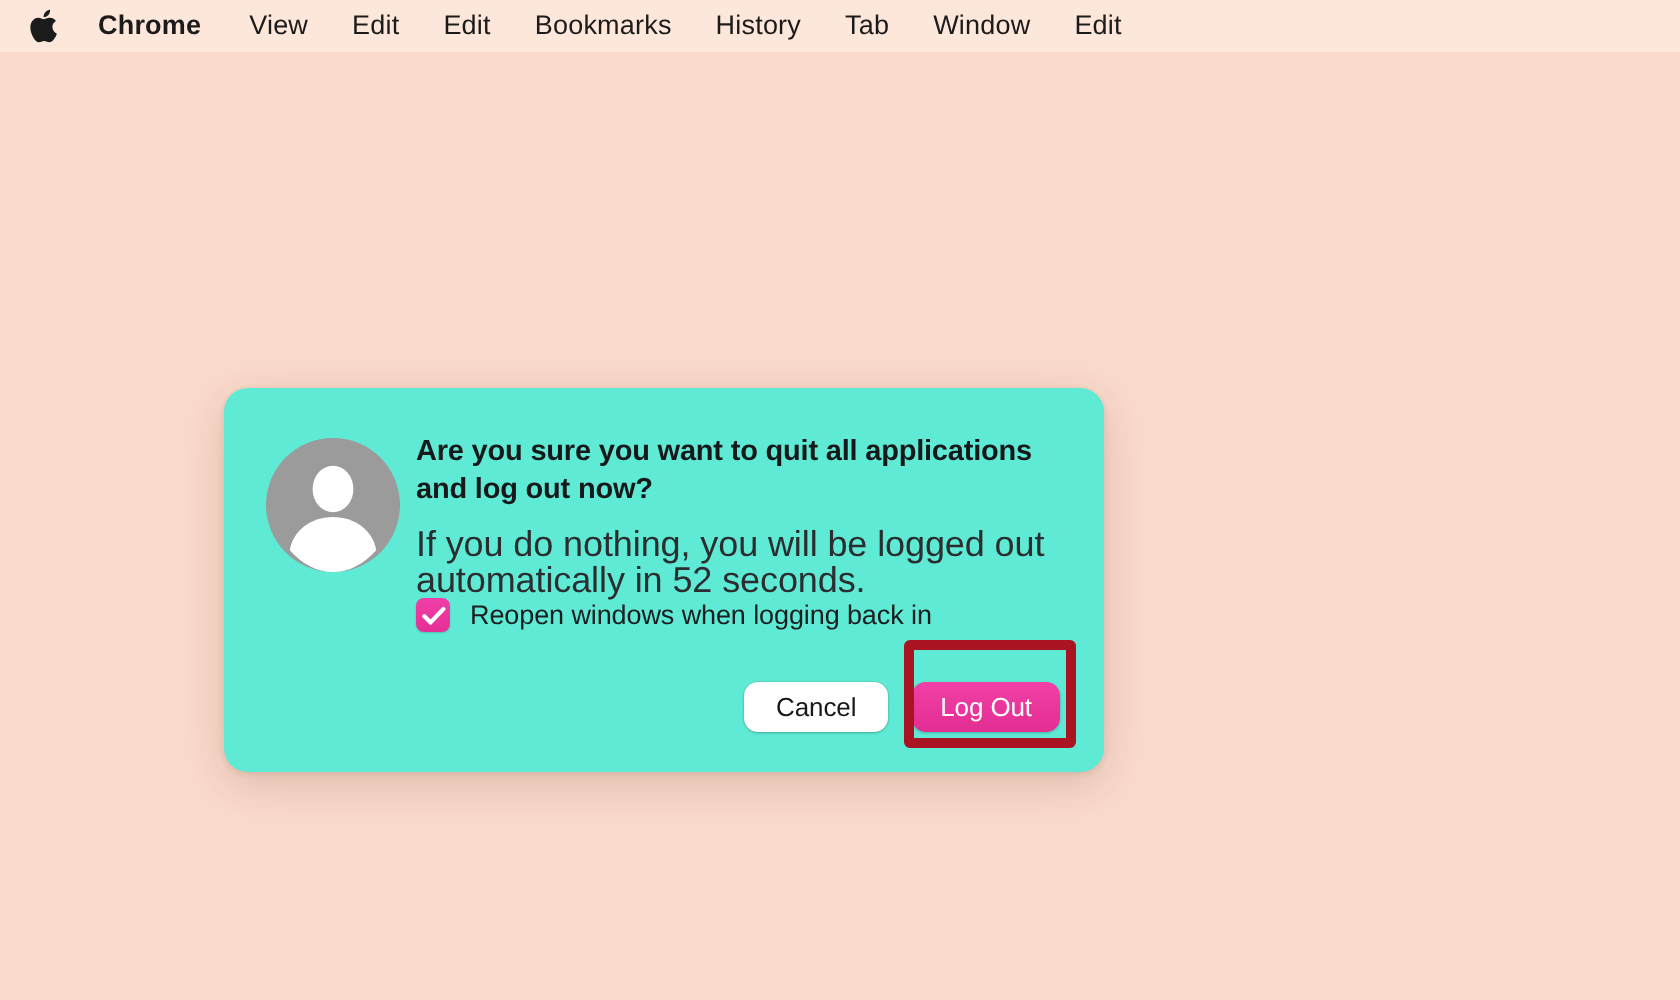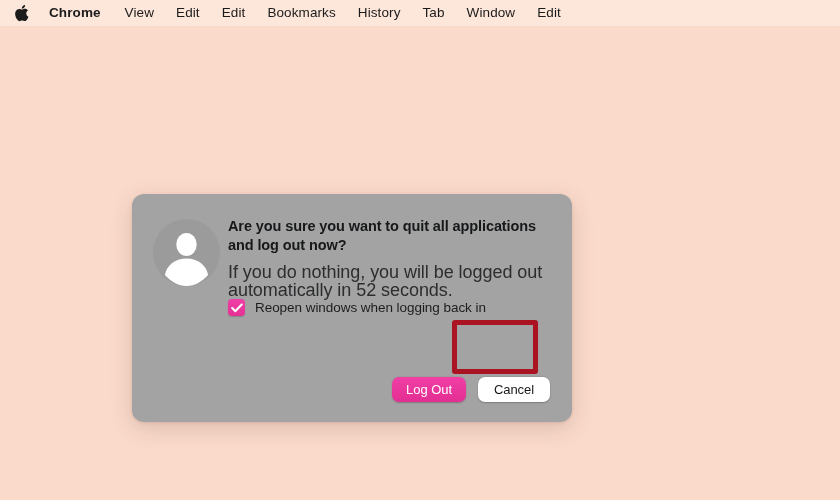--- a/index.html
+++ b/index.html
@@ -59,27 +59,26 @@
     padding-left: 0;
     padding-right: 13px;
   }
 
   
   #dialog {
     position: absolute;
     left: 112px;
     top: 194px;
     width: 440px;
-    height: 228px;
-    background: #a3a3a3;
+    height: 192px;
+    background: #5eead4;
     border-radius: 12px;
     box-shadow: 0 6px 22px rgba(80,40,25,0.17), 0 1px 3px rgba(80,40,25,0.10);
     box-sizing: border-box;
     z-index: 10;
-    margin-left: 20px;
   }
 
   #avatar {
     position: absolute;
     left: 21px;
     top: 25px;
     width: 67px;
     height: 67px;
   }
   #avatar svg { display: block; }
@@ -234,21 +233,21 @@
     <div id="checkbox-row">
       <span class="checkbox-box">
         <svg width="12" height="10" viewBox="0 0 12 10" xmlns="http://www.w3.org/2000/svg">
           <path d="M1.2 5.1 L4.3 8.2 L10.7 1.5" stroke="#ffffff" stroke-width="2.1" fill="none" stroke-linecap="round" stroke-linejoin="round"></path>
         </svg>
       </span>
       <span id="checkbox-label">Reopen windows when logging back in</span>
     </div>
 
     <div id="button-row">
+      <button id="cancel-button">Cancel</button>
       <button id="logout-button">Log Out</button>
-      <button id="cancel-button">Cancel</button>
     </div>
 
   </div>
 
   <div id="highlight-box"></div>
 
 </div>
 
 </body></html>

